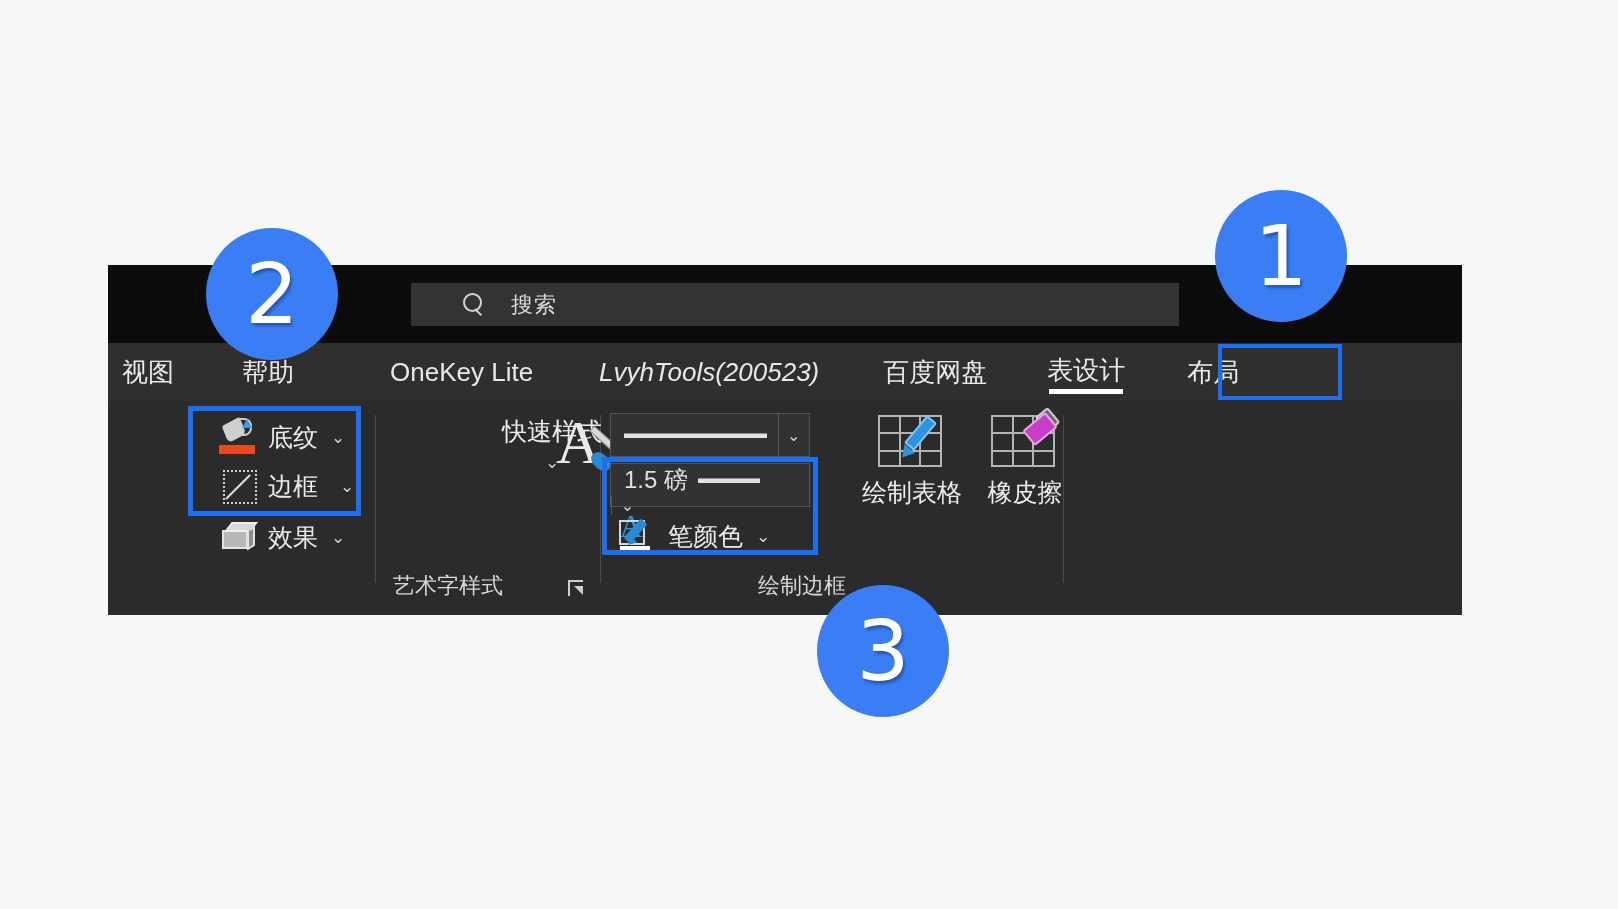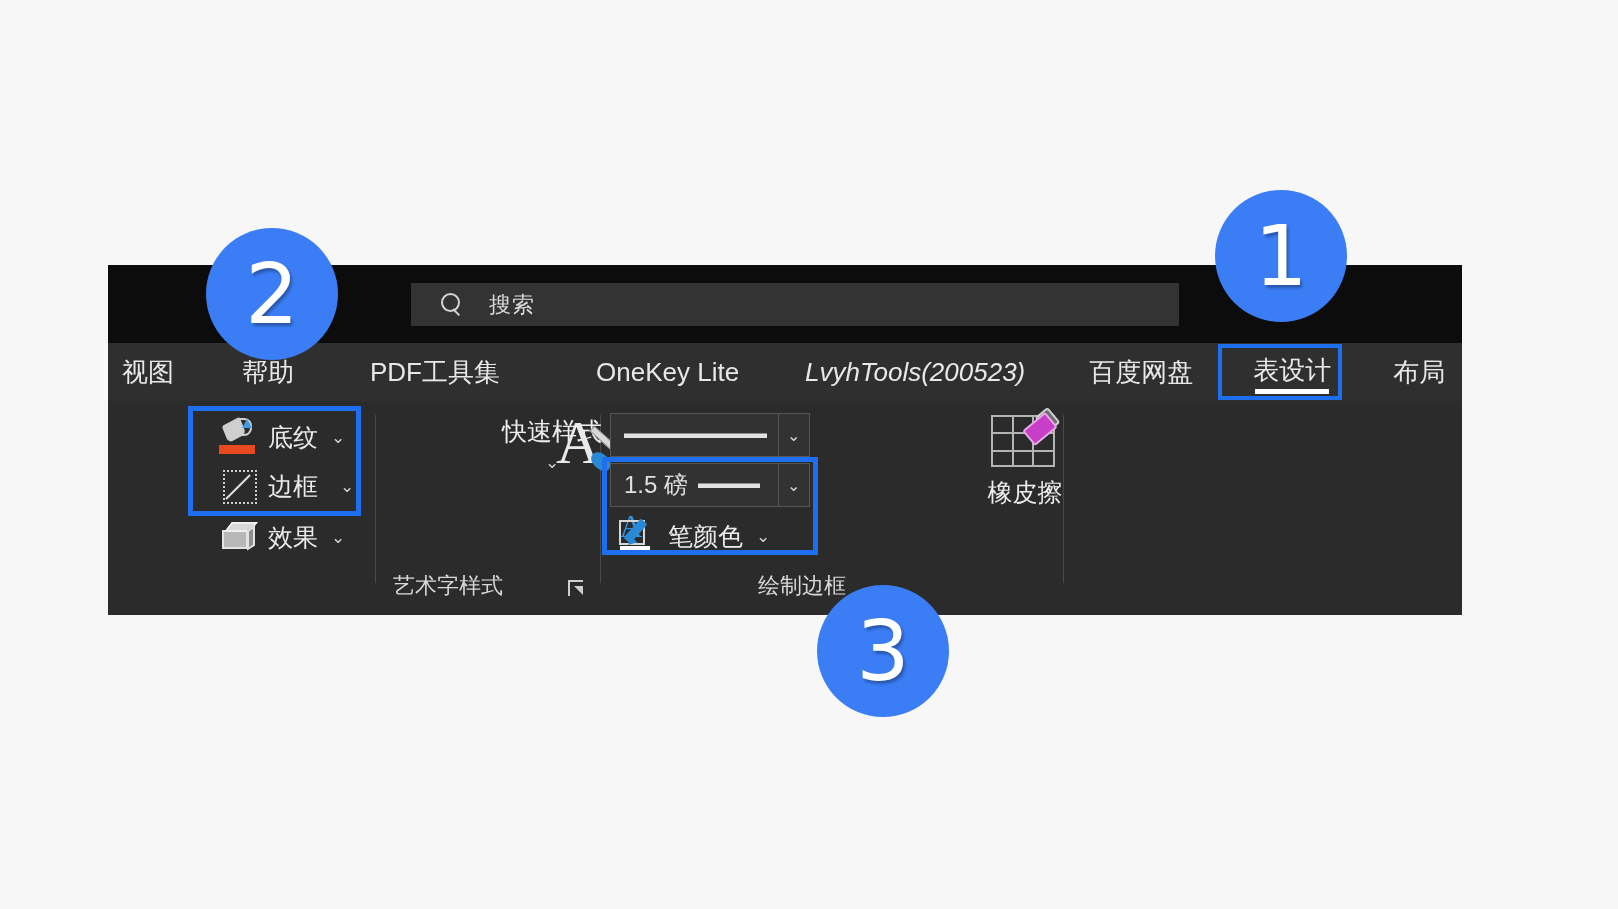--- a/index.html
+++ b/index.html
@@ -34,21 +34,21 @@
   }
   #search-box {
     position: absolute;
     left: 303px;
     top: 18px;
     width: 768px;
     height: 43px;
     background: #333333;
     display: flex;
     align-items: center;
-    padding-left: 28px;
+    padding-left: 50px;
     box-sizing: border-box;
   }
   #search-icon {
     width: 26px; height: 26px;
     flex: 0 0 auto;
     position: relative;
     margin-right: 24px;
   }
   #search-icon .ring {
     position: absolute;
@@ -483,21 +483,20 @@
         <span class="ring"></span>
           <span class="handle"></span>
       </span>
       <span id="search-placeholder">搜索</span>
     </div>
   </div>
 
   <div id="tabstrip">
     <div class="tab" style="margin-left:12px;"><span>视图</span></div>
     <div class="tab" style="margin-left:64px;"><span>帮助</span></div>
-    <div class="tab" style="margin-left:72px;"><span>PDF工具集</span></div>
     <div class="tab" style="margin-left:92px;"><span>OneKey Lite</span></div>
     <div class="tab" style="margin-left:62px;font-style:italic;"><span>LvyhTools(200523)</span></div>
     <div class="tab" style="margin-left:60px;"><span>百度网盘</span></div>
     <div class="tab selected" style="margin-left:44px;"><span>表设计</span><span class="tab-underline"></span></div>
     <div class="tab" style="margin-left:46px;font-family:Liberation Serif, serif;"><span>布局</span></div>
   </div>
   <div id="tab-highlight-box" class="anno-box"></div>
 
   <div id="ribbon-body">
 
@@ -577,41 +576,54 @@
         <span class="dl-a"></span>
     </div>
 
     <div class="combo" style="left:502px; top:12px; width:200px;">
       <span class="cfield" style="width:169px;">
         <span class="solidline" style="width:143px;"></span>
       </span>
       <span class="cdrop">⌄</span>
     </div>
 
-    <div class="combo" style="left:502px; top:62px; width:200px;">
+    <div class="combo" style="left:502px; top:62px; width:200px;flex-direction:column;">
       <span class="cfield" style="width:169px;">
         <span class="ctext">1.5 磅</span>
         <span class="solidline" style="width:62px;"></span>
       </span>
       <span class="cdrop">⌄</span>
     </div>
 
     <div class="ribbon-row-btn" style="left:510px; top:112px;">
       <span class="icon-pen">
         <span class="page"></span>
           <span class="nib"></span>
           <span class="nibtip"></span>
           <span class="swatch"></span>
       </span>
       <span class="rlabel">笔颜色</span>
       <span class="caret">⌄</span>
     </div>
 
     <div class="anno-box" style="left:494px; top:56px; width:216px; height:98px;"></div>
 
+    <div class="table-tool" style="left:745px; top:10px;">
+      <div class="tt-icon">
+        <span class="tt-grid">
+          <span class="vl" style="left:19px;"></span>
+          <span class="vl" style="left:39px;"></span>
+          <span class="hl" style="top:15px;"></span>
+          <span class="hl" style="top:33px;"></span>
+        </span>
+        <span class="pencil-body"></span>
+        <span class="pencil-tip"></span>
+      </div>
+      <div class="tt-label">绘制表格</div>
+    </div>
 
     <div class="table-tool" style="left:858px; top:10px;">
       <div class="tt-icon">
         <span class="tt-grid">
           <span class="vl" style="left:19px;"></span>
           <span class="vl" style="left:39px;"></span>
           <span class="hl" style="top:15px;"></span>
           <span class="hl" style="top:33px;"></span>
         </span>
         <span class="eraser-grey"></span>

